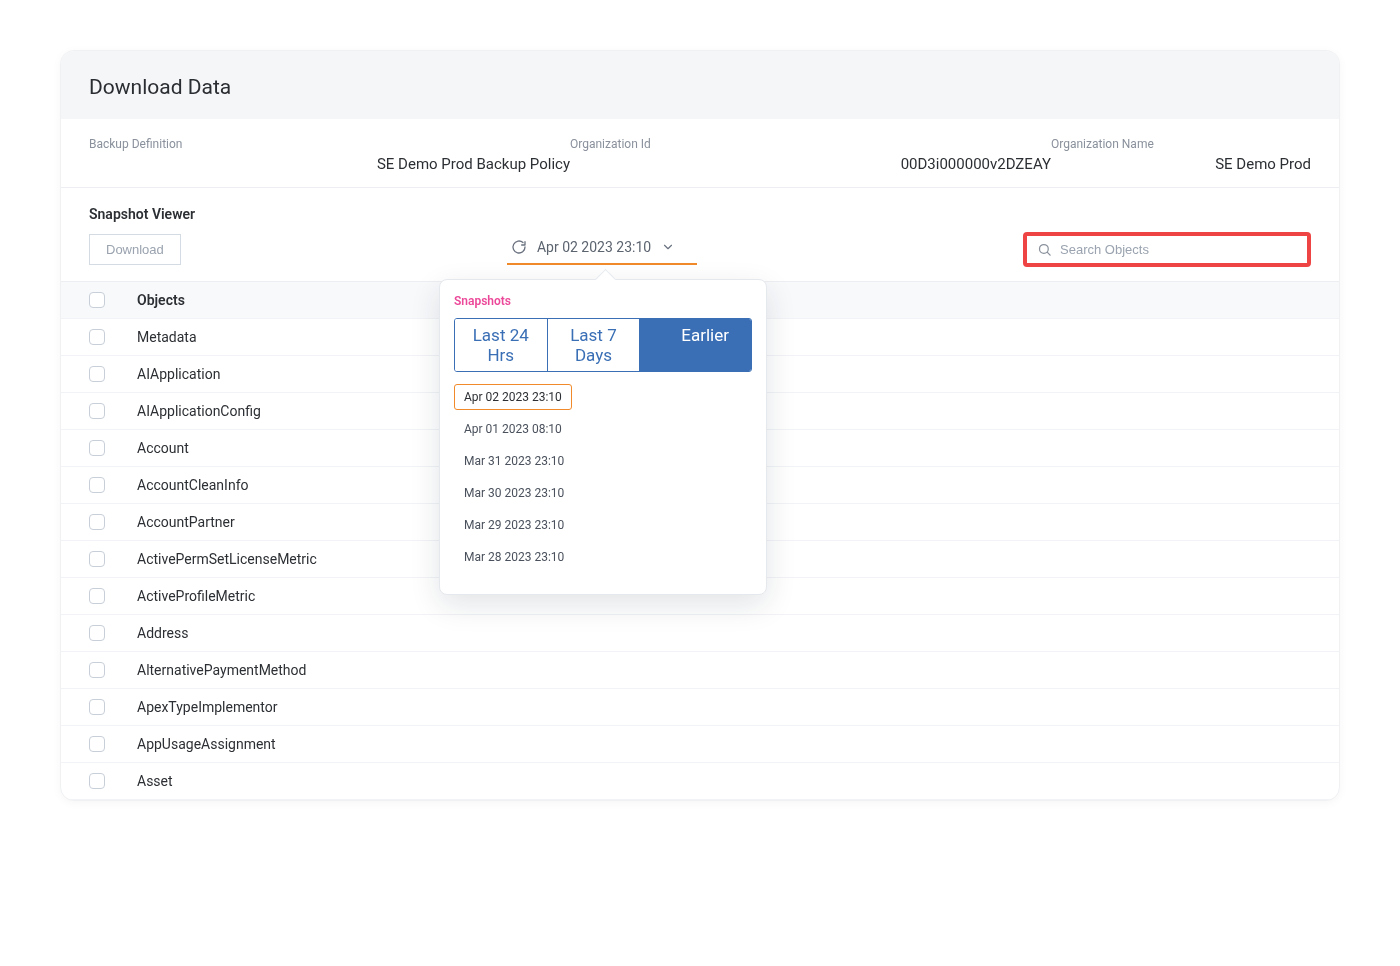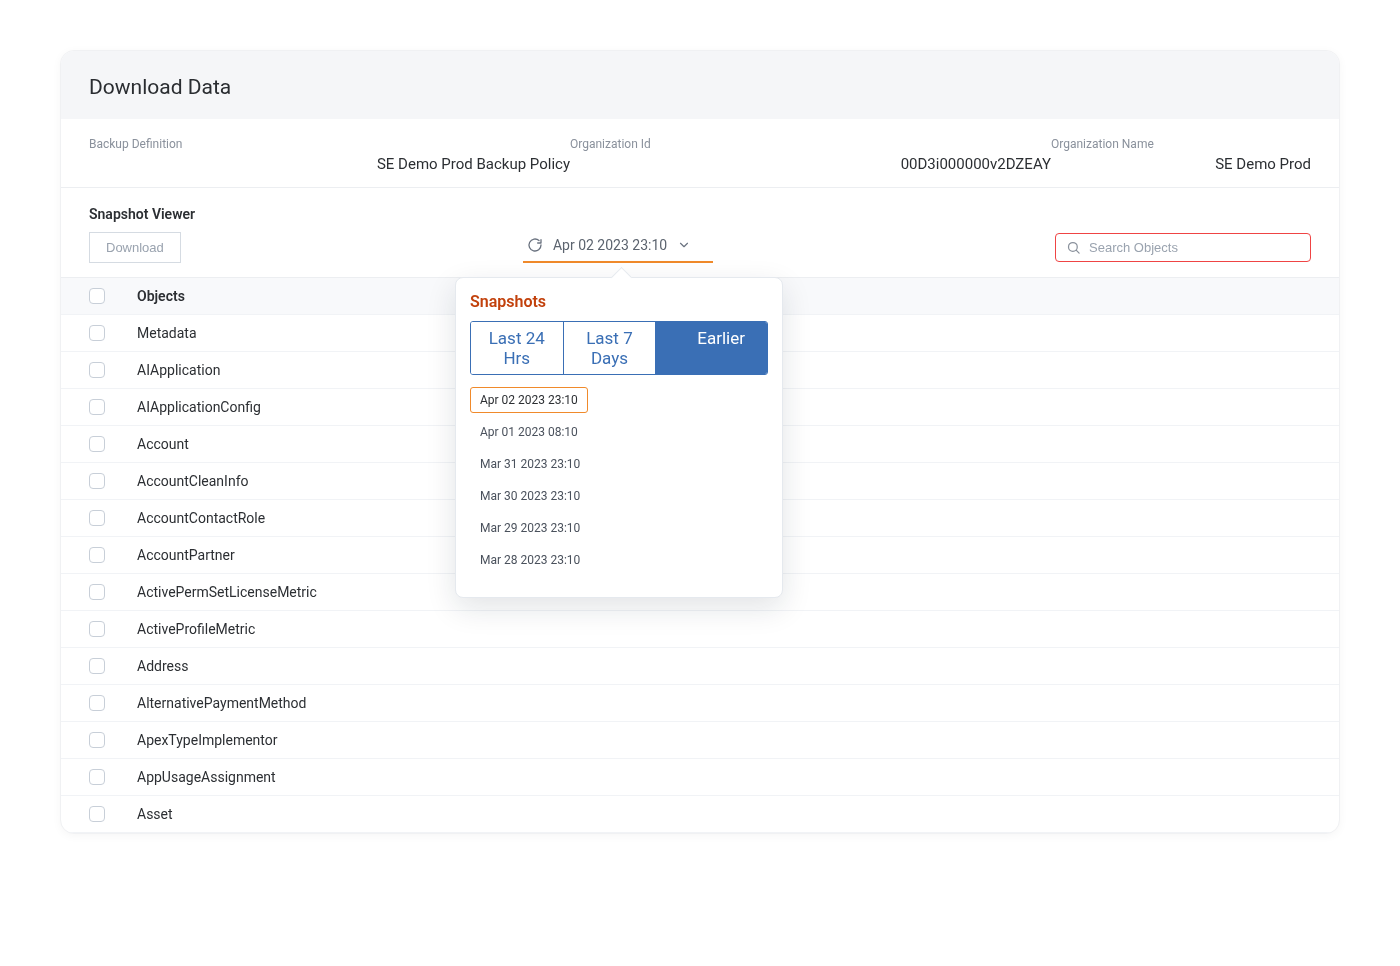--- a/index.html
+++ b/index.html
@@ -87,24 +87,24 @@
   }
   .snapshot-picker .sp-text {
     font-size: 14px;
     color: #5c646f;
   }
   .icon-refresh svg, .icon-chevron svg, .icon-search svg { display:block; }
   .search-box {
     display: flex;
     align-items: center;
     gap: 8px;
-    border: 1px solid #ef4444;
+    border: 4px solid #ef4444;
     border-radius: 4px;
     padding: 6px 10px;
-    width: 256px;
+    width: 288px;
   }
   .search-box input {
     border: none;
     outline: none;
     font-size: 13px;
     color: #5c646f;
     width: 100%;
     background: transparent;
   }
   .search-box input::placeholder { color: #9aa3af; }
@@ -153,24 +153,24 @@
     top: -8px;
     left: 158px;
     width: 14px;
     height: 14px;
     background: #ffffff;
     border-left: 1px solid #e5e9ee;
     border-top: 1px solid #e5e9ee;
     transform: rotate(45deg);
   }
   .popover-title {
-    font-size: 16px;
+    font-size: 12px;
     font-weight: 600;
     margin-bottom: 10px;
-    color: #c2410c;
+    color: #ec4899;
   }
   .tabs {
     display: flex;
     border: 1px solid #3a6fb5;
     border-radius: 3px;
     overflow: hidden;
     margin-bottom: 12px;
   }
   .tab {
     flex: 1;
@@ -322,24 +322,20 @@
         <div class="row">
           <div class="cb"></div>
           <div>Account</div>
         </div>
         <div class="row">
           <div class="cb"></div>
           <div>AccountCleanInfo</div>
         </div>
         <div class="row">
           <div class="cb"></div>
-          <div>AccountContactRole</div>
-        </div>
-        <div class="row">
-          <div class="cb"></div>
           <div>AccountPartner</div>
         </div>
         <div class="row">
           <div class="cb"></div>
           <div>ActivePermSetLicenseMetric</div>
         </div>
         <div class="row">
           <div class="cb"></div>
           <div>ActiveProfileMetric</div>
         </div>

